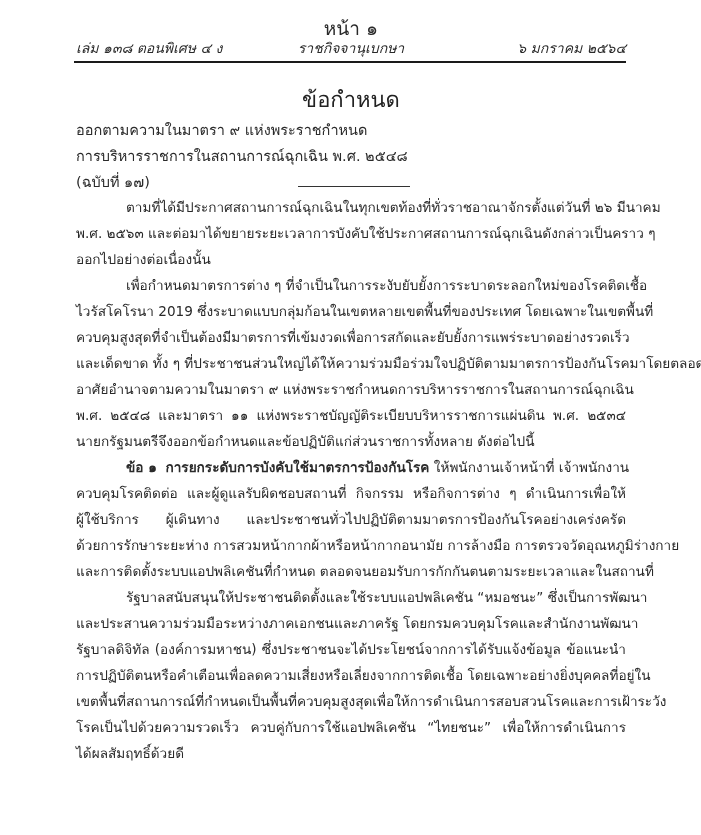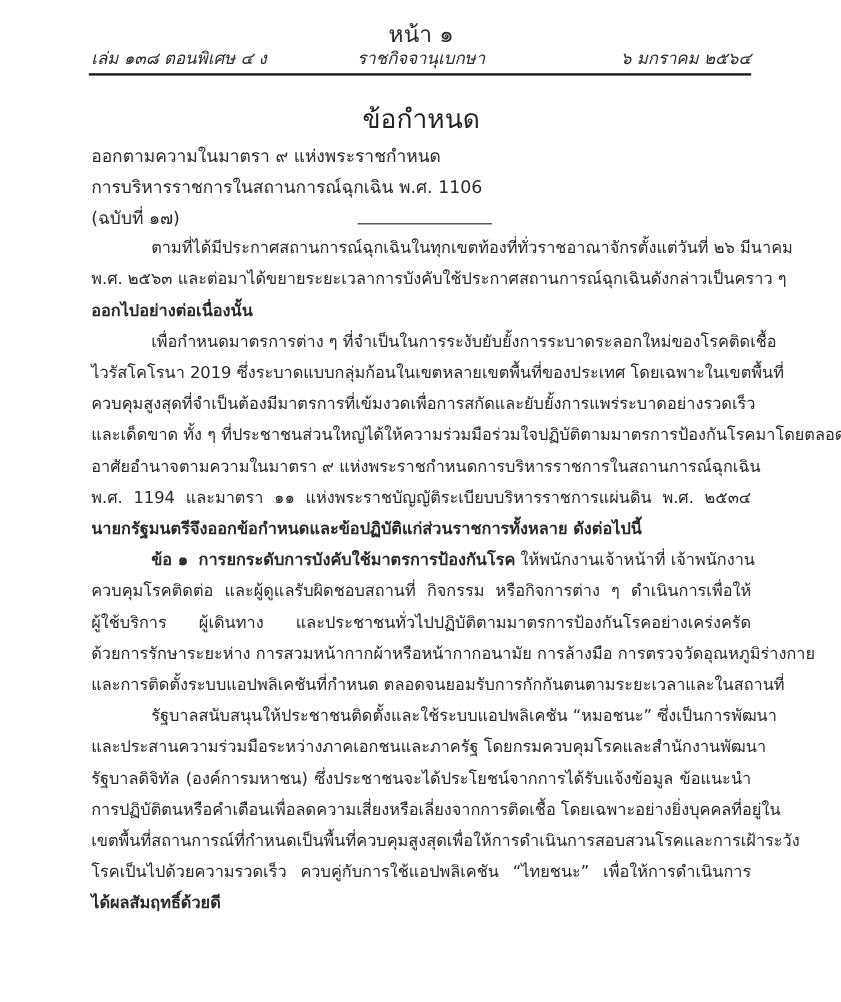--- a/index.html
+++ b/index.html
@@ -16,55 +16,55 @@
     .hdr-center { position: absolute; left: 0; width: 550px; text-align: center; top: 0; }
     .hdr-right { position: absolute; right: 0; top: 0; }
     .hdr-rule { position: absolute; top: 61px; left: -2px; width: 552px; height: 2px; background: #1a1a1a; }
     .title { position: absolute; top: 82px; left: 0; width: 550px; text-align: center; font-size: 22px; font-weight: normal; color:#222; }
     .subtitle { position: absolute; left: 0; width: 550px; font-size: 14.5px; }
     .st1 { top: 118px; } .st2 { top: 144px; } .st3 { top: 170px; }
     .title-rule { position: absolute; top: 186px; left: 222px; width: 112px; height: 1px; background: #333; }
     .body { position: absolute; top: 194px; left: 0; width: 550px; font-size: 13.6px; line-height: 26px; }
     .para { margin: 0 0 0 0; text-align: justify; }
     .line { display: block; white-space: nowrap; text-align-last: justify; text-align: justify; }
-    .line.last { text-align-last: left; font-weight: bold; }
+    .line.last { text-align-last: left; }
     .indent { padding-left: 50px; }
     .bold { font-weight: bold; }
   </style>
 </head>
 <body>
 
 <div class="page">
   <div class="page-num">หน้า ๑</div>
   <div class="header-row">
     <span class="hdr-left">เล่ม   ๑๓๘   ตอนพิเศษ   ๔   ง</span>
     <span class="hdr-center">ราชกิจจานุเบกษา</span>
     <span class="hdr-right">๖   มกราคม   ๒๕๖๔</span>
   </div>
   <div class="hdr-rule"></div>
 
   <div class="title">ข้อกำหนด</div>
   <div class="subtitle st1">ออกตามความในมาตรา  ๙  แห่งพระราชกำหนด</div>
-  <div class="subtitle st2">การบริหารราชการในสถานการณ์ฉุกเฉิน  พ.ศ.  1106</div>
+  <div class="subtitle st2">การบริหารราชการในสถานการณ์ฉุกเฉิน  พ.ศ.  ๒๕๔๘</div>
   <div class="subtitle st3">(ฉบับที่  ๑๗)</div>
   <div class="title-rule"></div>
 
   <div class="body">
     <div class="para">
       <span class="line indent">ตามที่ได้มีประกาศสถานการณ์ฉุกเฉินในทุกเขตท้องที่ทั่วราชอาณาจักรตั้งแต่วันที่  ๒๖  มีนาคม</span>
       <span class="line">พ.ศ.  ๒๕๖๓  และต่อมาได้ขยายระยะเวลาการบังคับใช้ประกาศสถานการณ์ฉุกเฉินดังกล่าวเป็นคราว  ๆ</span>
       <span class="line last">ออกไปอย่างต่อเนื่องนั้น</span>
     </div>
     <div class="para">
       <span class="line indent">เพื่อกำหนดมาตรการต่าง  ๆ  ที่จำเป็นในการระงับยับยั้งการระบาดระลอกใหม่ของโรคติดเชื้อ</span>
       <span class="line">ไวรัสโคโรนา  2019  ซึ่งระบาดแบบกลุ่มก้อนในเขตหลายเขตพื้นที่ของประเทศ  โดยเฉพาะในเขตพื้นที่</span>
       <span class="line">ควบคุมสูงสุดที่จำเป็นต้องมีมาตรการที่เข้มงวดเพื่อการสกัดและยับยั้งการแพร่ระบาดอย่างรวดเร็ว</span>
       <span class="line">และเด็ดขาด  ทั้ง ๆ  ที่ประชาชนส่วนใหญ่ได้ให้ความร่วมมือร่วมใจปฏิบัติตามมาตรการป้องกันโรคมาโดยตลอด</span>
       <span class="line">อาศัยอำนาจตามความในมาตรา  ๙  แห่งพระราชกำหนดการบริหารราชการในสถานการณ์ฉุกเฉิน</span>
-      <span class="line">พ.ศ.  1194  และมาตรา  ๑๑  แห่งพระราชบัญญัติระเบียบบริหารราชการแผ่นดิน  พ.ศ.  ๒๕๓๔</span>
+      <span class="line">พ.ศ.  ๒๕๔๘  และมาตรา  ๑๑  แห่งพระราชบัญญัติระเบียบบริหารราชการแผ่นดิน  พ.ศ.  ๒๕๓๔</span>
       <span class="line last">นายกรัฐมนตรีจึงออกข้อกำหนดและข้อปฏิบัติแก่ส่วนราชการทั้งหลาย  ดังต่อไปนี้</span>
     </div>
     <div class="para">
       <span class="line indent"><b class="bold">ข้อ  ๑</b>&nbsp;&nbsp;<b class="bold">การยกระดับการบังคับใช้มาตรการป้องกันโรค</b>&nbsp;<span>ให้พนักงานเจ้าหน้าที่  เจ้าพนักงาน</span></span>
       <span class="line">ควบคุมโรคติดต่อ  และผู้ดูแลรับผิดชอบสถานที่  กิจกรรม  หรือกิจการต่าง ๆ  ดำเนินการเพื่อให้</span>
       <span class="line">ผู้ใช้บริการ  ผู้เดินทาง  และประชาชนทั่วไปปฏิบัติตามมาตรการป้องกันโรคอย่างเคร่งครัด</span>
       <span class="line">ด้วยการรักษาระยะห่าง  การสวมหน้ากากผ้าหรือหน้ากากอนามัย  การล้างมือ  การตรวจวัดอุณหภูมิร่างกาย</span>
       <span class="line">และการติดตั้งระบบแอปพลิเคชันที่กำหนด  ตลอดจนยอมรับการกักกันตนตามระยะเวลาและในสถานที่</span>
     </div>
     <div class="para">

